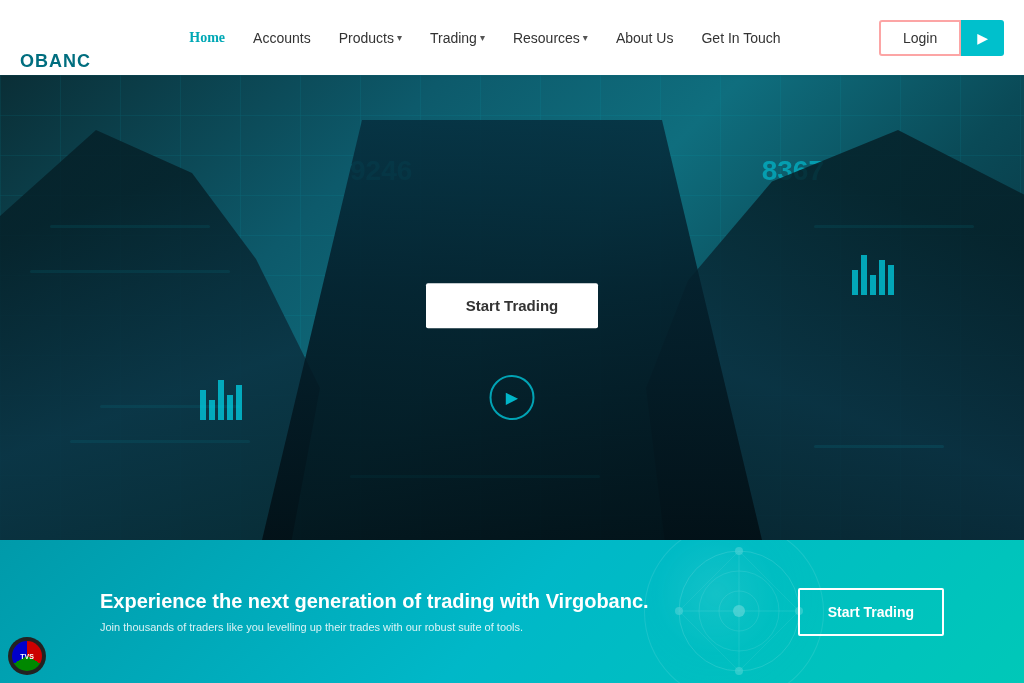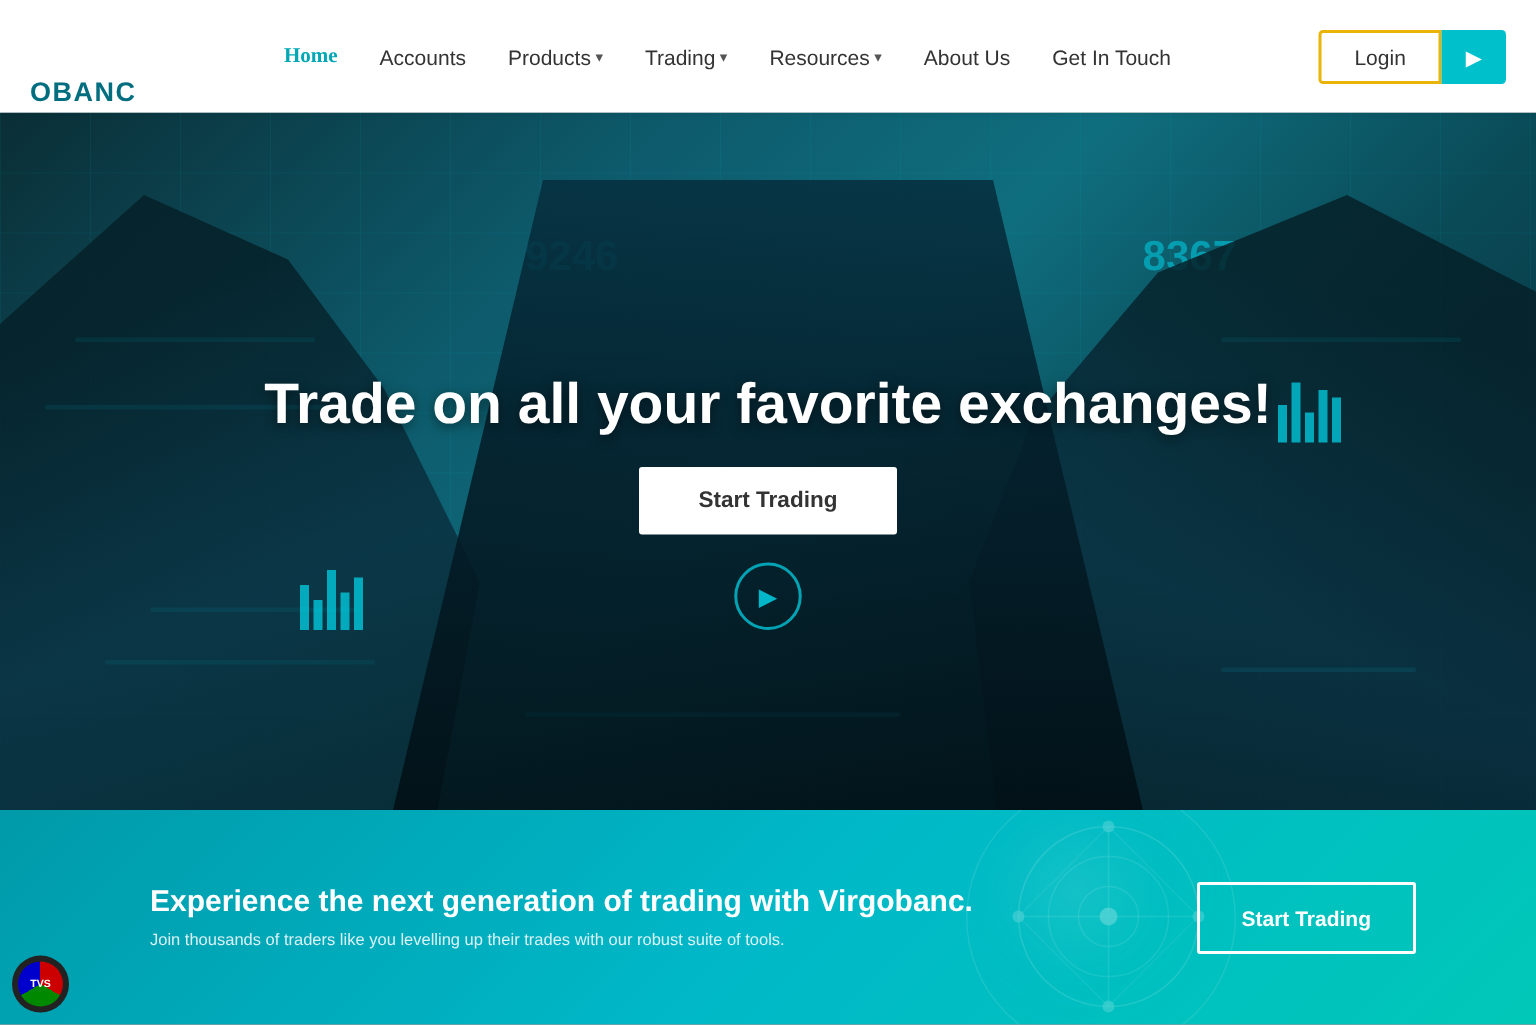--- a/index.html
+++ b/index.html
@@ -70,21 +70,21 @@
       color: #555;
     }
 
     .header-actions {
       display: flex;
       align-items: center;
       gap: 0;
     }
 
     .btn-login {
-      border: 2px solid #eab308;
+      border: 2px solid #fca5a5;
       background: transparent;
       color: #333;
       padding: 8px 22px;
       font-size: 14px;
       cursor: pointer;
       border-radius: 3px 0 0 3px;
     }
 
     .btn-signup {
       background: #00c0cc;
@@ -431,21 +431,20 @@
     <div class="bar" style="height:25px;"></div>
     <div class="bar" style="height:40px;"></div>
     <div class="bar" style="height:20px;"></div>
     <div class="bar" style="height:35px;"></div>
     <div class="bar" style="height:30px;"></div>
   </div>
 
   <div class="play-btn">▶</div>
 
   <div class="hero-content">
-    <h1 class="hero-title">Trade on all your favorite exchanges!</h1>
     <button class="btn-start-trading-hero">Start Trading</button>
   </div>
 </section>
 
 <div class="bottom-banner">
 
   <div class="banner-globe"></div>
   <svg class="banner-network" viewBox="0 0 250 143">
     <circle cx="125" cy="71" r="60" fill="none" stroke="rgba(255,255,255,0.4)" stroke-width="1"></circle>
     <circle cx="125" cy="71" r="40" fill="none" stroke="rgba(255,255,255,0.3)" stroke-width="1"></circle>

